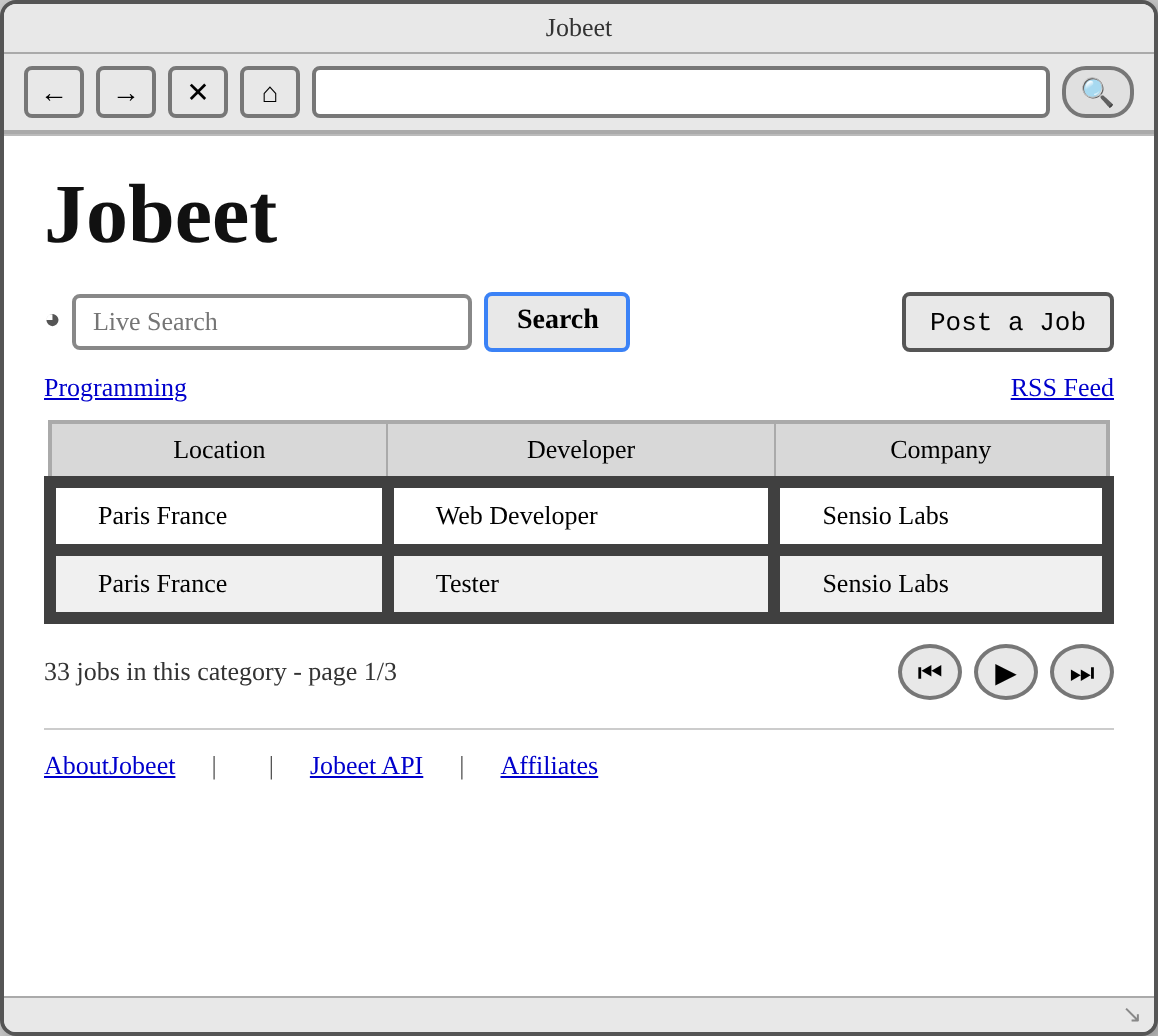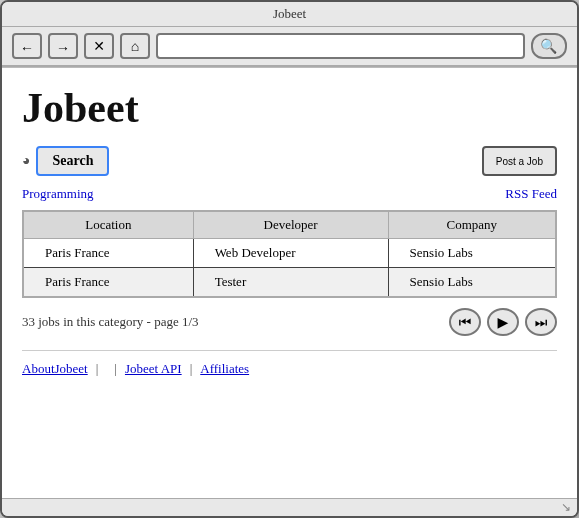--- a/index.html
+++ b/index.html
@@ -137,32 +137,33 @@
       font-weight: bold;
     }
 
     .post-job-button {
       height: 30px;
       padding: 0 12px;
       border: 2px solid #555;
       border-radius: 4px;
       background: #e8e8e8;
       cursor: pointer;
-      font-size: 10px;
-      font-family: Liberation Sans, sans-serif;
+      font-size: 13px;
+      font-family: Liberation Mono, monospace;
     }
 
     .links-row {
       display: flex;
       justify-content: space-between;
       margin-bottom: 8px;
     }
 
     .link-blue {
       color: #0000cc;
+      text-decoration: underline;
       cursor: pointer;
       font-size: 13px;
     }
 
     .jobs-table {
       width: 100%;
       border-collapse: collapse;
       border: 2px solid #aaa;
       margin-bottom: 10px;
       font-size: 13px;
@@ -170,21 +171,21 @@
 
     .jobs-table th {
       background: #d8d8d8;
       border: 1px solid #aaa;
       padding: 5px 8px;
       text-align: center;
       font-weight: normal;
     }
 
     .jobs-table td {
-      border: 1px solid #404040;
+      border: 6px solid #404040;
       padding: 6px 21px;
     }
 
     .jobs-table tr:nth-child(even) td {
       background: #f0f0f0;
     }
 
     .pagination-row {
       display: flex;
       align-items: center;
@@ -211,21 +212,21 @@
       cursor: pointer;
       display: flex;
       align-items: center;
       justify-content: center;
       font-size: 14px;
     }
 
     .footer-links {
       display: flex;
       align-items: center;
-      gap: 0;
+      gap: 10px;
       border-top: 1px solid #ccc;
       padding-top: 10px;
       font-size: 13px;
     }
 
     .footer-link {
       color: #0000cc;
       text-decoration: underline;
       cursor: pointer;
     }
@@ -268,20 +269,21 @@
     <button class="search-btn-browser">🔍</button>
   </div>
 
   <div class="browser-content">
 
     <div class="page-title">Jobeet</div>
 
     <div class="search-row">
       <div class="search-left">
         <span class="search-icon-wrap">◕</span>
+        <input class="live-search-input" type="text" placeholder="Live Search" style="">
         <button class="search-button">Search</button>
       </div>
       <button class="post-job-button">Post a Job</button>
     </div>
 
     <div class="links-row">
       <span class="link-blue">Programming</span>
       <span class="link-blue">RSS Feed</span>
     </div>
 

